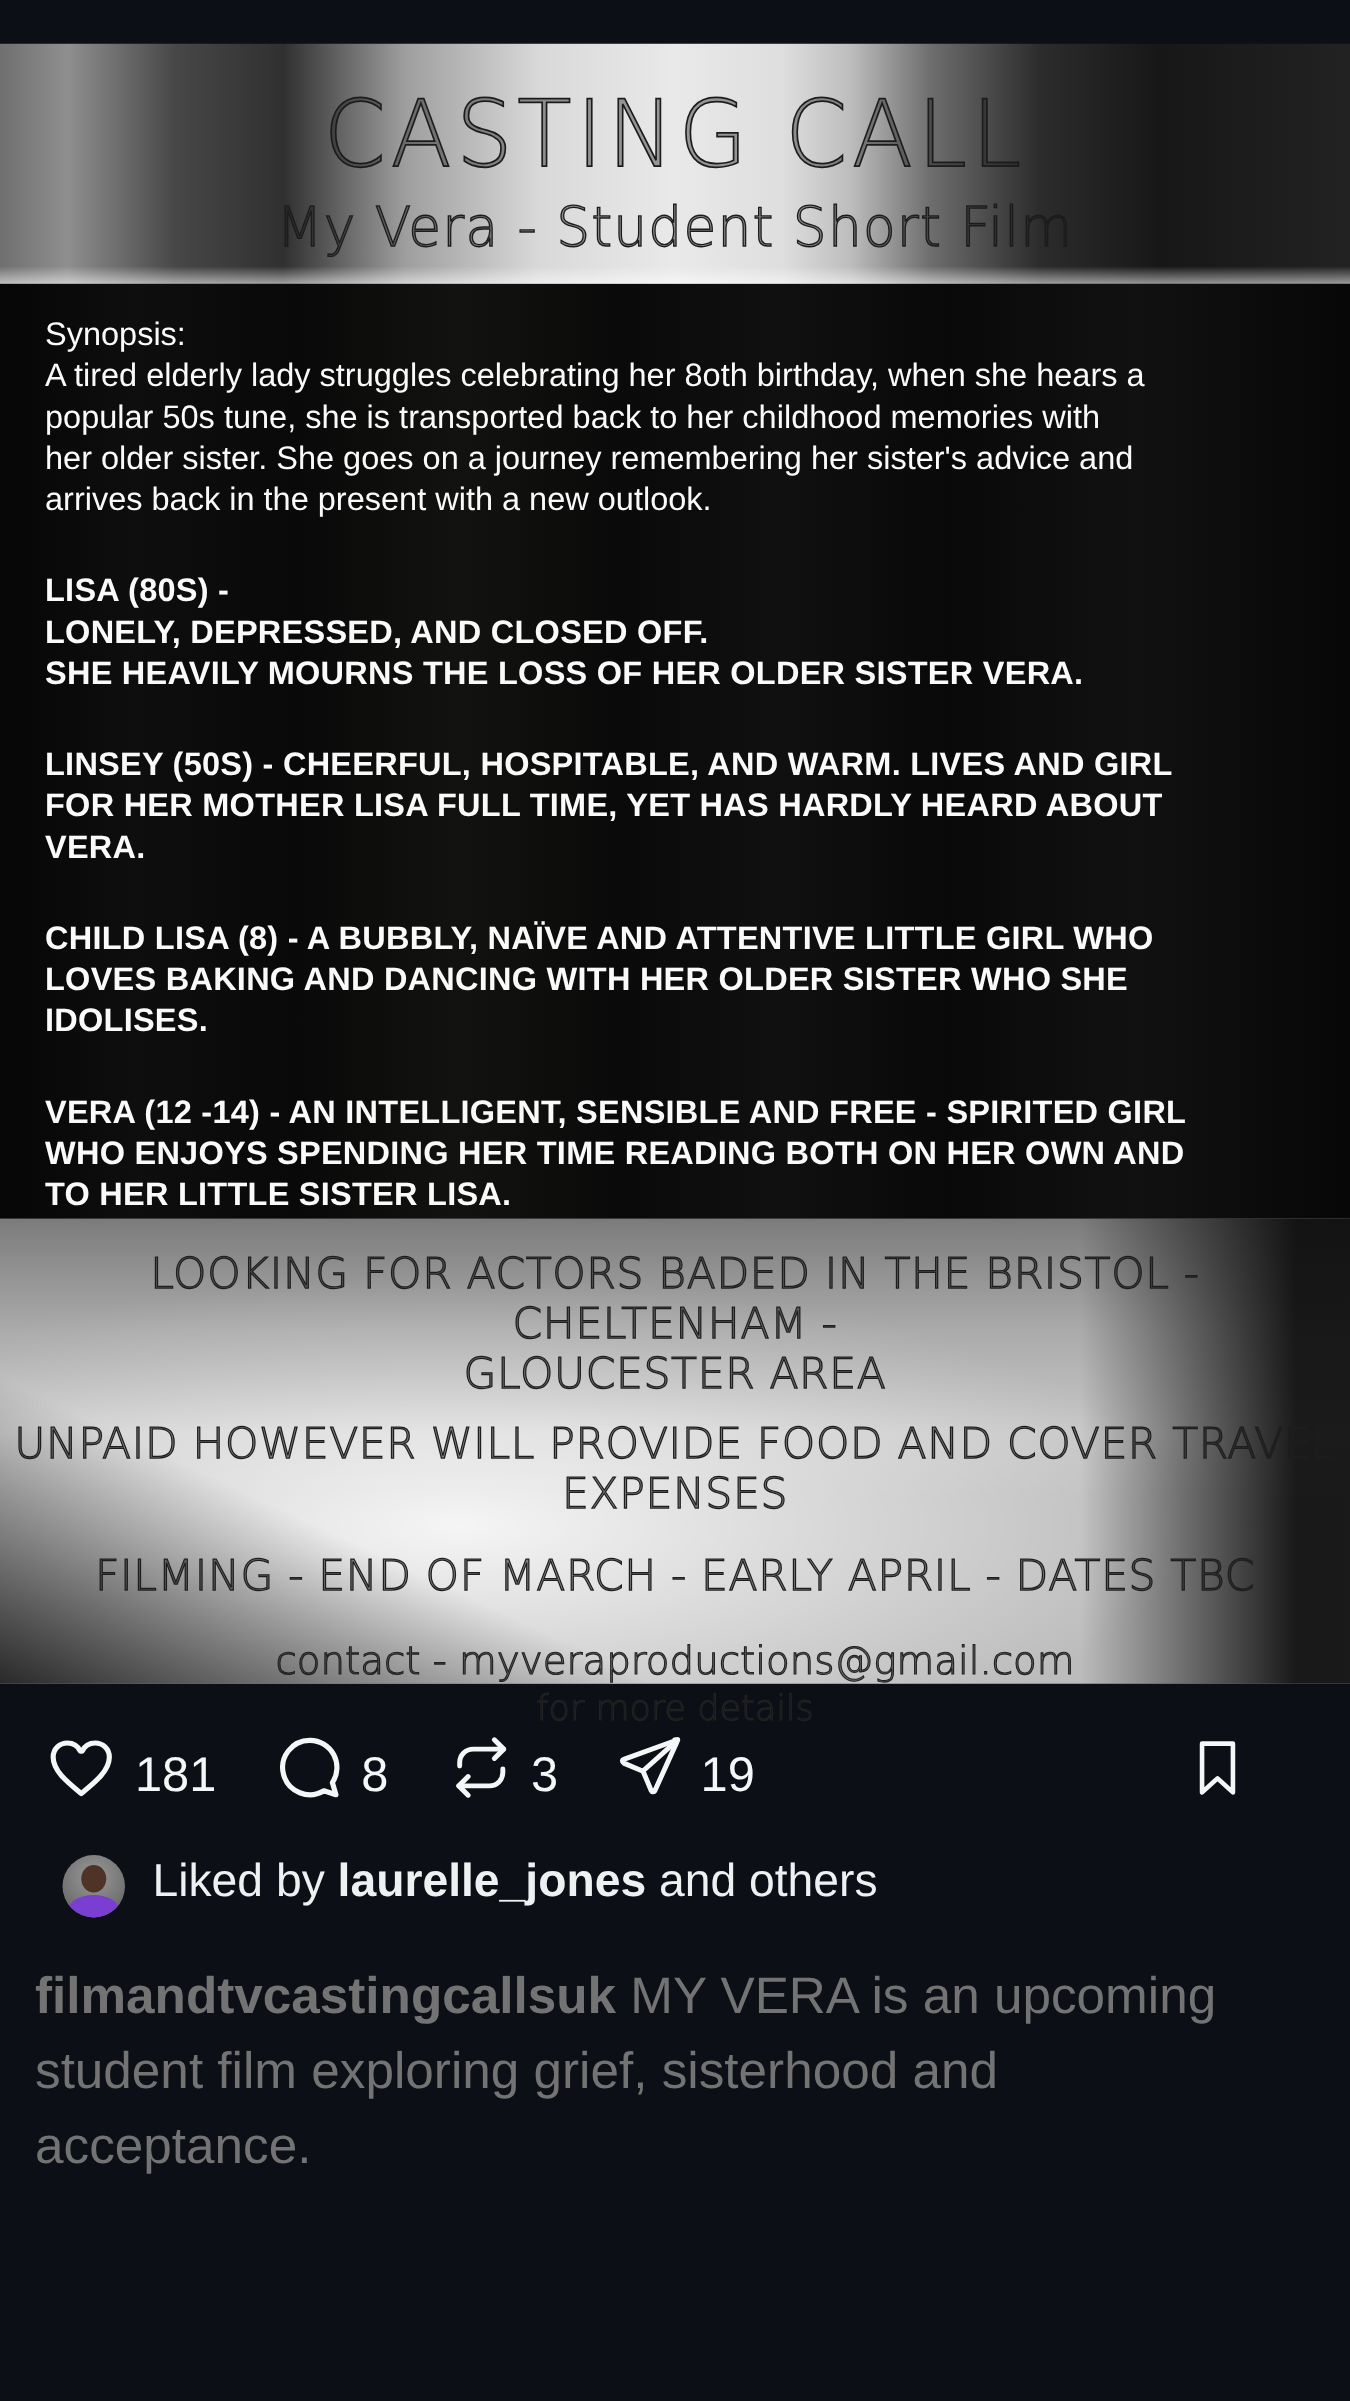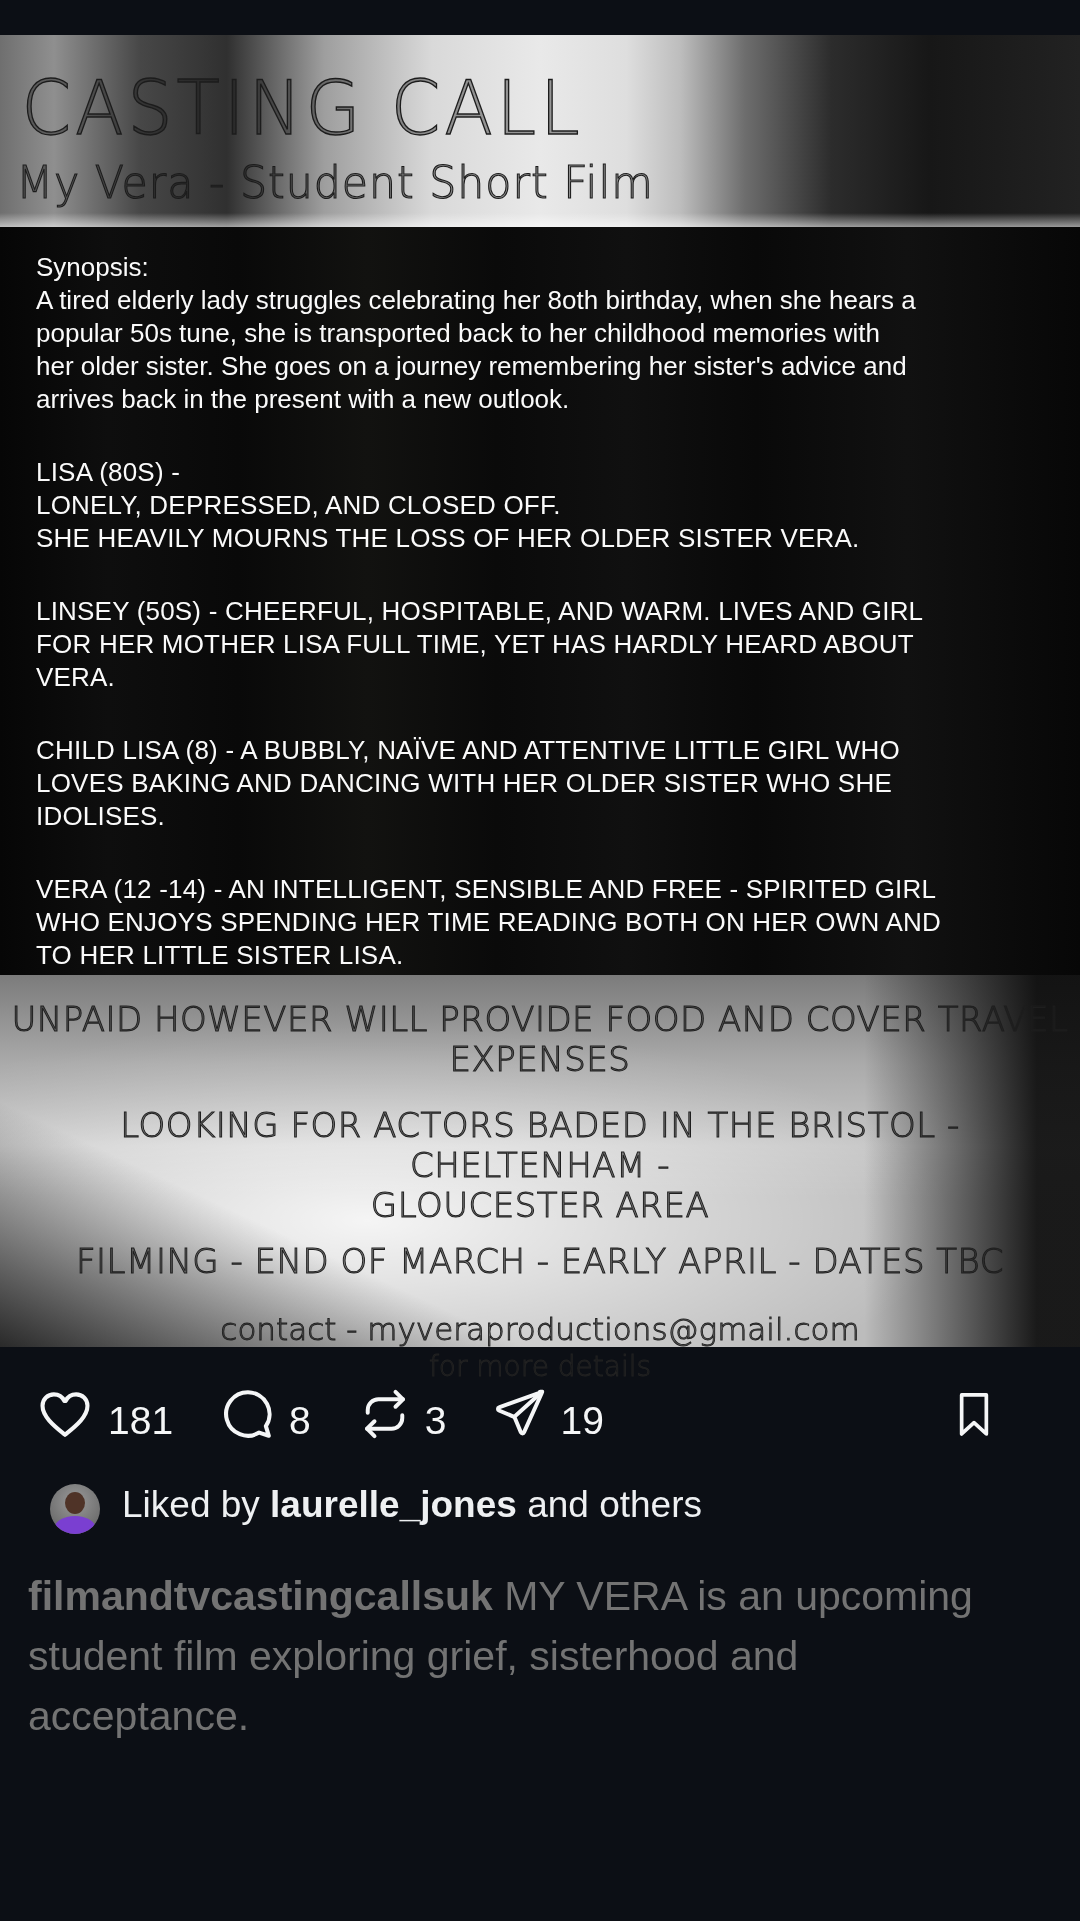--- a/index.html
+++ b/index.html
@@ -6,21 +6,21 @@
   html,body { width:1080px; height:1921px; overflow:hidden; }
   body { background:#0c0f15; font-family:"Liberation Sans", sans-serif; color:#f1f3f5; }
 
   .post { width:1080px; height:1921px; display:flex; flex-direction:column; }
 
   
   .flyer { width:1080px; }
   .top-spacer { height:35px; background:#0c0f15; }
 
   .flyer-top {
-    height:192px; position:relative; 
+    height:192px; position:relative; text-align:center;
     background:linear-gradient(90deg,#6f6f6f 0%,#8f8f8f 5%,#474747 13%,#303030 21%,
       #9e9e9e 30%,#d9d9d9 40%,#e9e9e9 50%,#dedede 58%,#bdbdbd 63%,#6d6d6d 69%,
       #2c2c2c 77%,#171717 86%,#222222 100%);
   }
   .flyer-top::after {
     content:""; position:absolute; left:0; right:0; bottom:0; height:14px;
     background:linear-gradient(180deg, rgba(255,255,255,0) 0%, rgba(255,255,255,0.55) 100%);
   }
   .flyer-title {
     padding-top:30px;
@@ -38,21 +38,21 @@
   }
 
   .flyer-mid {
     height:748px; padding:24px 36px 0;
     background:linear-gradient(90deg,#060606 0%,#0e0e0e 10%,#090909 22%,#121210 34%,
       #0a0a0a 46%,#101010 58%,#090909 70%,#111111 84%,#070707 100%);
     color:#fafafa;
   }
   .syn-label { font-size:26px; line-height:33px; }
   .syn-text  { font-size:26px; line-height:33px; white-space:pre-line; }
-  .char-block { margin-top:40px; font-size:26px; line-height:33px; white-space:pre-line; letter-spacing:0.2px; }
+  .char-block { margin-top:40px; font-size:26px; line-height:33px; white-space:pre-line; letter-spacing:0.2px;font-weight:bold; }
 
   .flyer-bottom {
     height:372px; padding-top:24px; text-align:center; position:relative;
     background:
       linear-gradient(90deg, rgba(5,5,5,0) 80%, rgba(8,8,8,0.9) 96%),
       linear-gradient(205deg, rgba(15,15,15,0) 72%, rgba(15,15,15,0.85) 100%),
       linear-gradient(180deg, rgba(70,70,70,0.55) 0%, rgba(130,130,130,0.30) 24%, rgba(255,255,255,0.15) 46%, rgba(255,255,255,0) 60%),
       radial-gradient(ellipse at 34% 66%, rgba(255,255,255,0.85) 0%, rgba(255,255,255,0) 58%),
       #bcbcbc;
   }
@@ -137,24 +137,24 @@
 VERA.</div>
       <div class="char-block">CHILD LISA (8) - A BUBBLY, NAÏVE AND ATTENTIVE LITTLE GIRL WHO
 LOVES BAKING AND DANCING WITH HER OLDER SISTER WHO SHE
 IDOLISES.</div>
       <div class="char-block">VERA (12 -14) - AN INTELLIGENT, SENSIBLE AND FREE - SPIRITED GIRL
 WHO ENJOYS SPENDING HER TIME READING BOTH ON HER OWN AND
 TO HER LITTLE SISTER LISA.</div>
     </div>
 
     <div class="flyer-bottom">
+      <div class="info-line info-1">LOOKING FOR ACTORS BADED IN THE BRISTOL - CHELTENHAM -
+GLOUCESTER AREA</div>
       <div class="info-line info-2">UNPAID HOWEVER WILL PROVIDE FOOD AND COVER TRAVEL
 EXPENSES</div>
-      <div class="info-line info-1">LOOKING FOR ACTORS BADED IN THE BRISTOL - CHELTENHAM -
-GLOUCESTER AREA</div>
       <div class="info-line info-3">FILMING - END OF MARCH - EARLY APRIL - DATES TBC</div>
       <div class="contact-1">contact - myveraproductions@gmail.com</div>
       <div class="contact-2">for more details</div>
     </div>
   </div>
 
   <div class="action-bar">
 
     <div class="action-group">
       <span class="action-icon">

